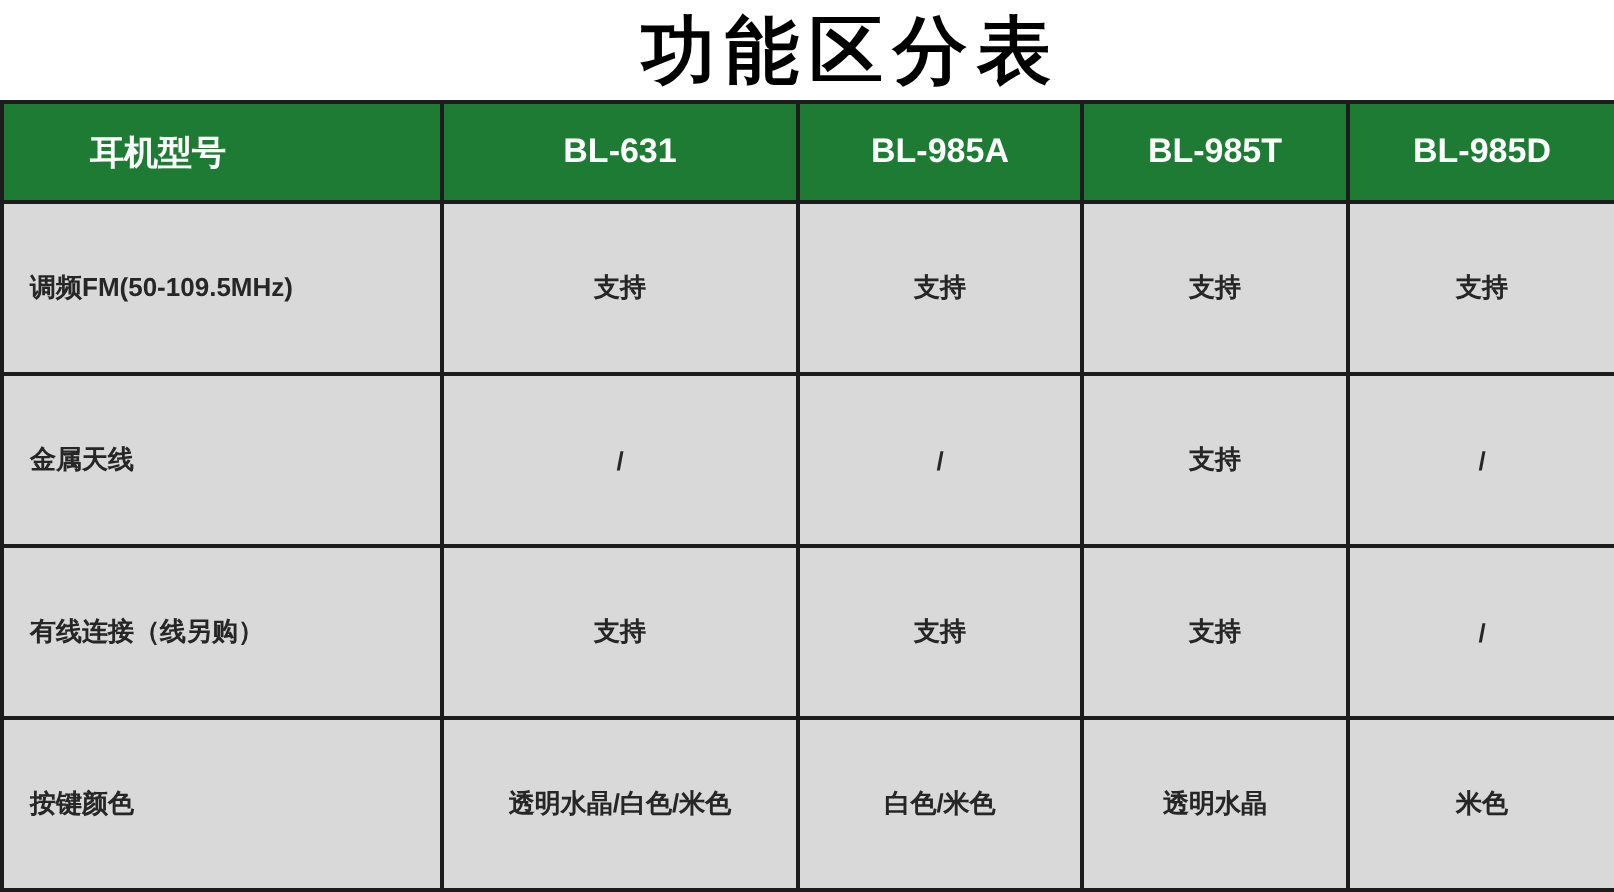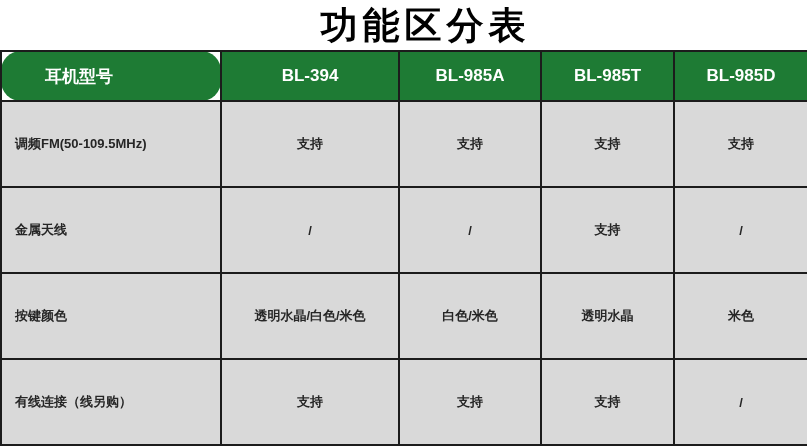--- a/index.html
+++ b/index.html
@@ -48,21 +48,20 @@
   thead th {
     background: #1e7b34;
     color: #ffffff;
     font-size: 17px;
     font-weight: bold;
     text-align: center;
     height: 48px;
   }
   thead th.corner {
     padding-right: 64px;
-    border-radius: 20px;
   }
   tbody td {
     background: #d9d9d9;
     color: #262626;
     font-size: 13px;
     font-weight: bold;
     text-align: center;
   }
   tbody td.row-label {
     text-align: left;
@@ -82,21 +81,21 @@
     <colgroup>
       <col style="width:220px">
       <col style="width:178px">
       <col style="width:142px">
       <col style="width:133px">
       <col style="width:134px">
     </colgroup>
     <thead>
       <tr>
         <th class="corner">耳机型号</th>
-        <th>BL-394</th>
+        <th>BL-631</th>
         <th>BL-985A</th>
         <th>BL-985T</th>
         <th>BL-985D</th>
       </tr>
     </thead>
     <tbody>
       <tr>
         <td class="row-label">调频FM(50-109.5MHz)</td>
         <td>支持</td>
         <td>支持</td>
@@ -104,29 +103,29 @@
         <td>支持</td>
       </tr>
       <tr>
         <td class="row-label">金属天线</td>
         <td>/</td>
         <td>/</td>
         <td>支持</td>
         <td>/</td>
       </tr>
       <tr>
+        <td class="row-label">有线连接（线另购）</td>
+        <td>支持</td>
+        <td>支持</td>
+        <td>支持</td>
+        <td>/</td>
+      </tr>
+      <tr>
         <td class="row-label">按键颜色</td>
         <td>透明水晶/白色/米色</td>
         <td>白色/米色</td>
         <td>透明水晶</td>
         <td>米色</td>
-      </tr>
-      <tr>
-        <td class="row-label">有线连接（线另购）</td>
-        <td>支持</td>
-        <td>支持</td>
-        <td>支持</td>
-        <td>/</td>
       </tr>
     </tbody>
   </table>
 
 </div>
 
 </body></html>

